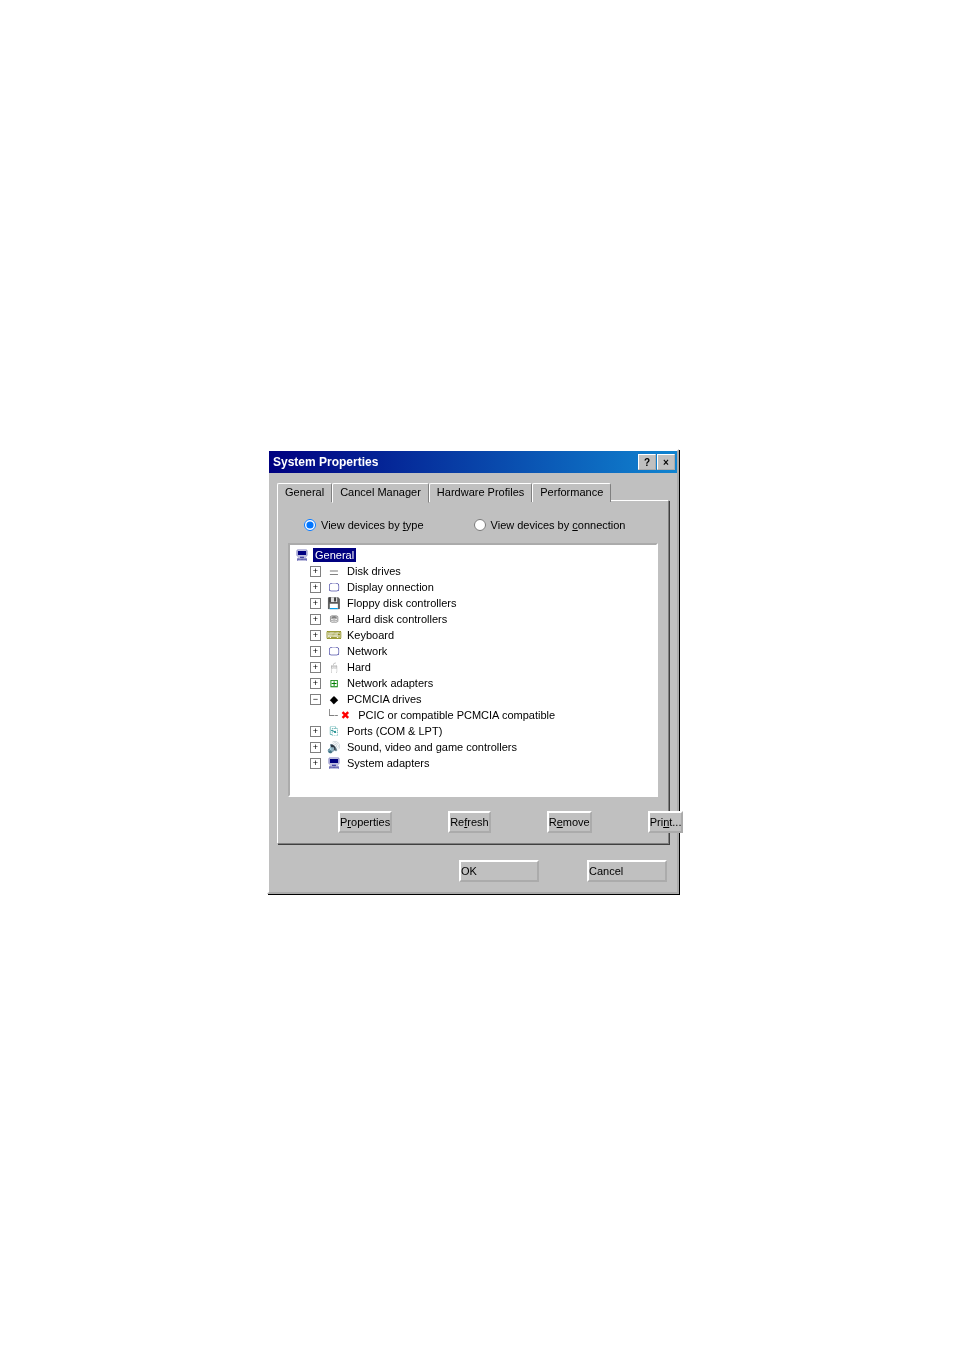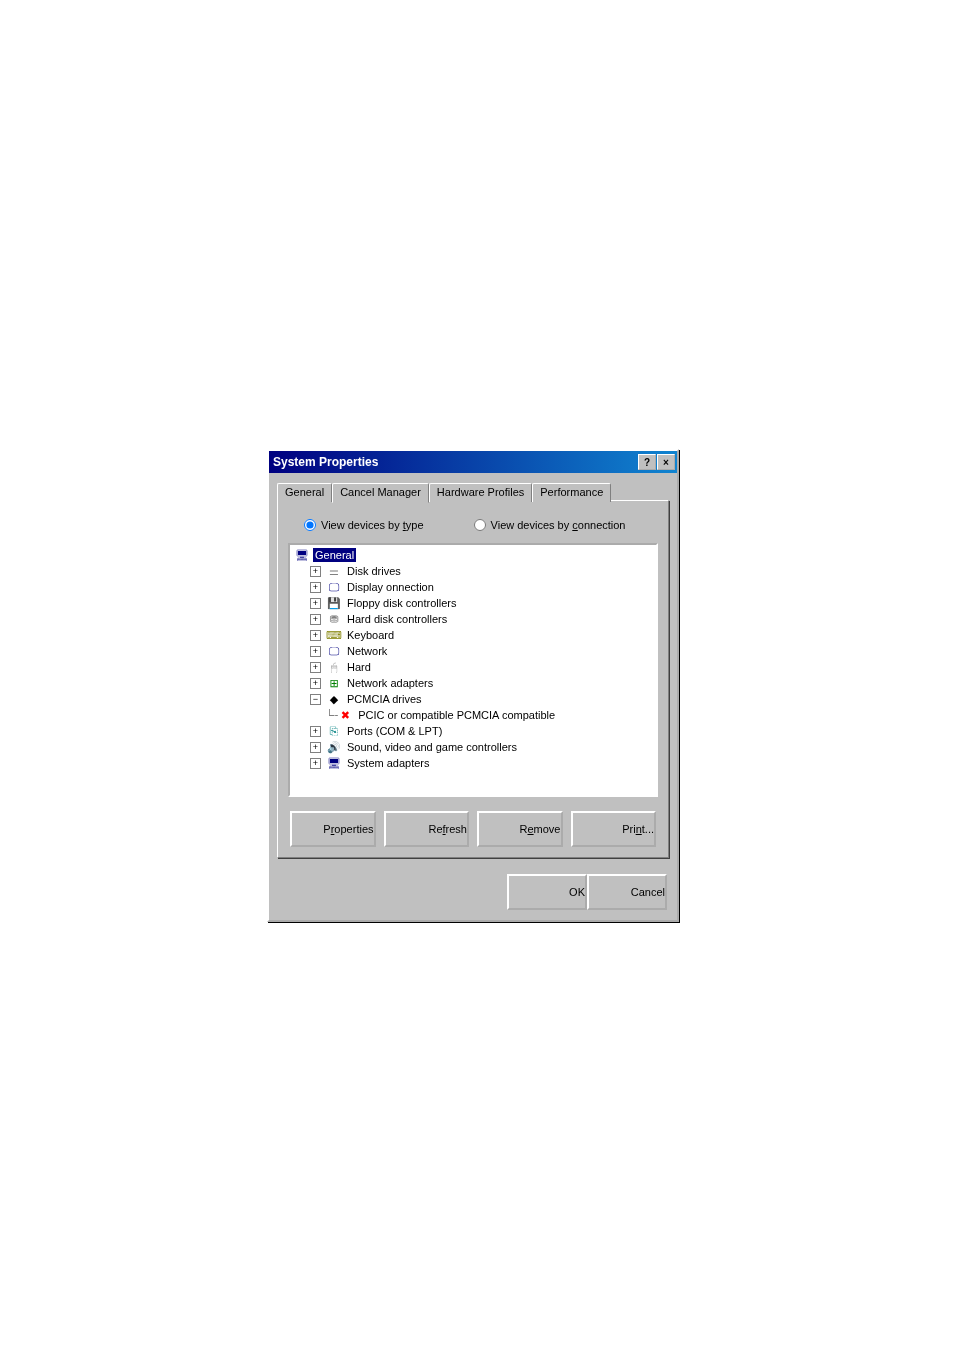--- a/index.html
+++ b/index.html
@@ -161,25 +161,26 @@
   }
   .button-row {
     display: flex;
     justify-content: space-between;
     padding: 14px 2px 0 2px;
     gap: 8px;
   }
   .win-btn {
     background: #c0c0c0;
     border: 2px outset #fff;
-    padding: 10px 0;
+    padding: 3px 0;
     font-size: 11px;
     width: 86px;
-    text-align: right;
+    text-align: left;
     cursor: default;
+    margin-left: 48px;
   }
   .dialog-buttons {
     display: flex;
     justify-content: flex-end;
     padding: 8px 10px 10px 0;
   }
   .u {
     text-decoration: underline;
   }
   

